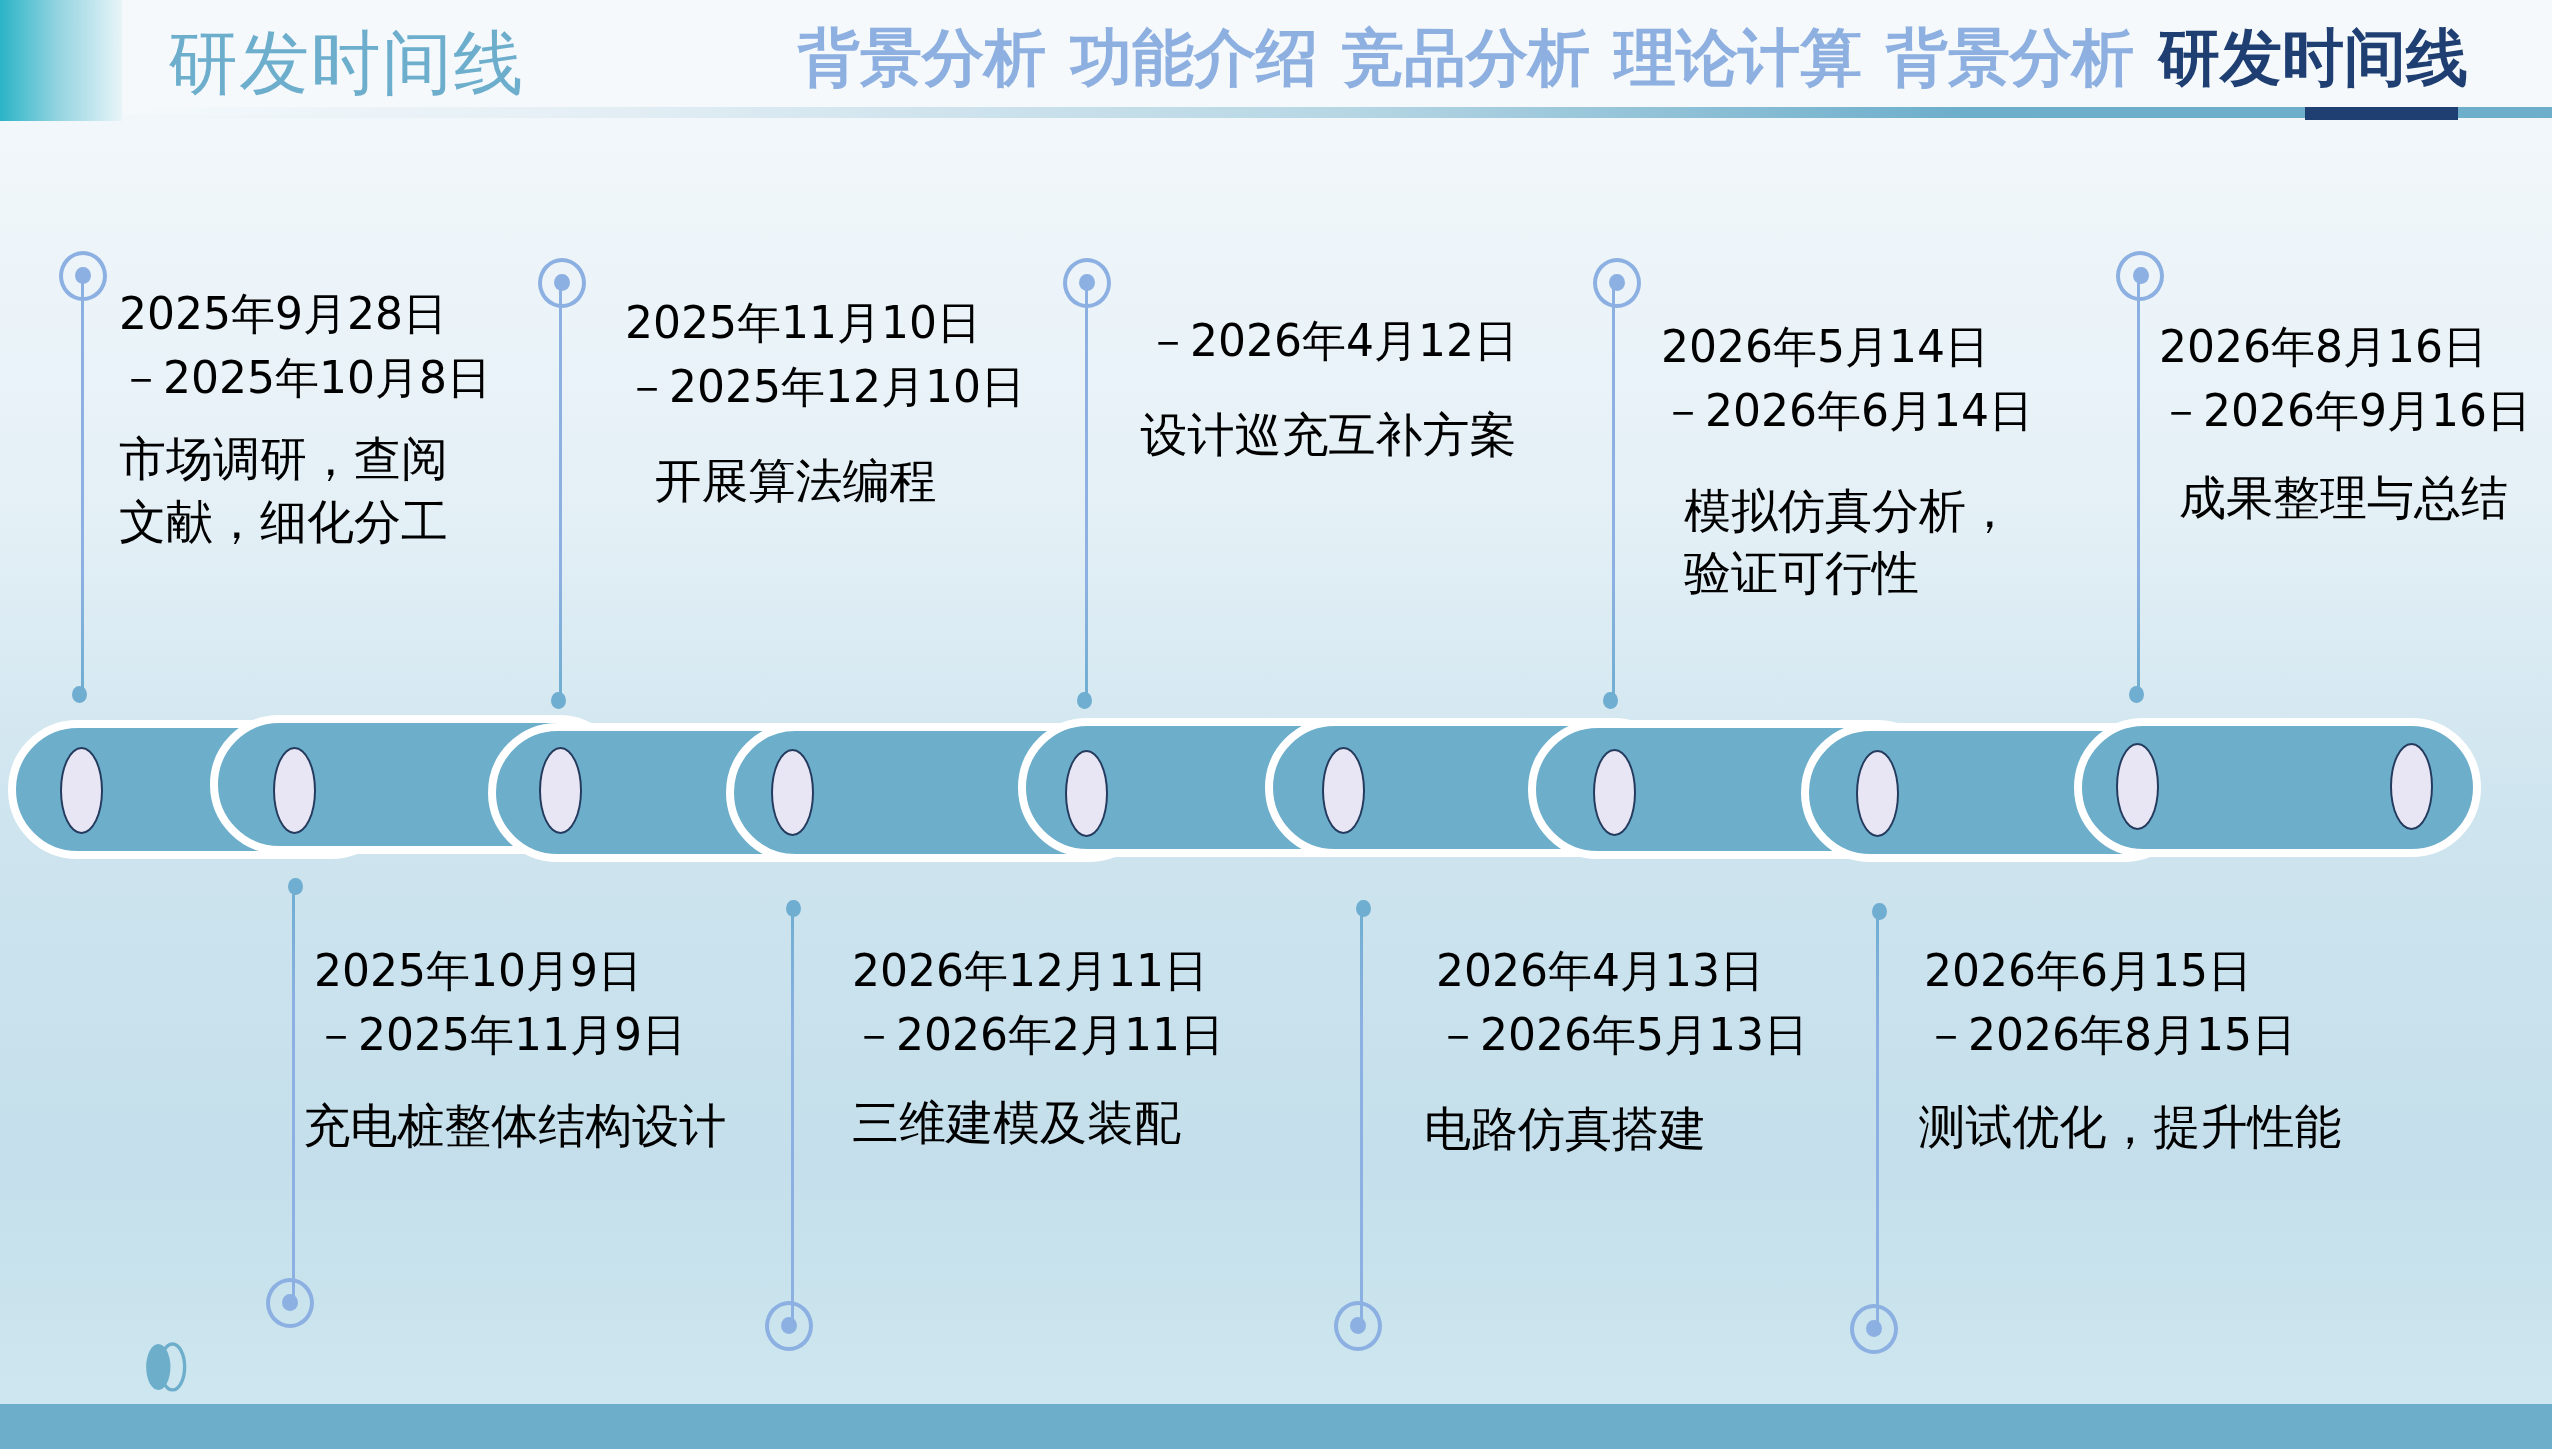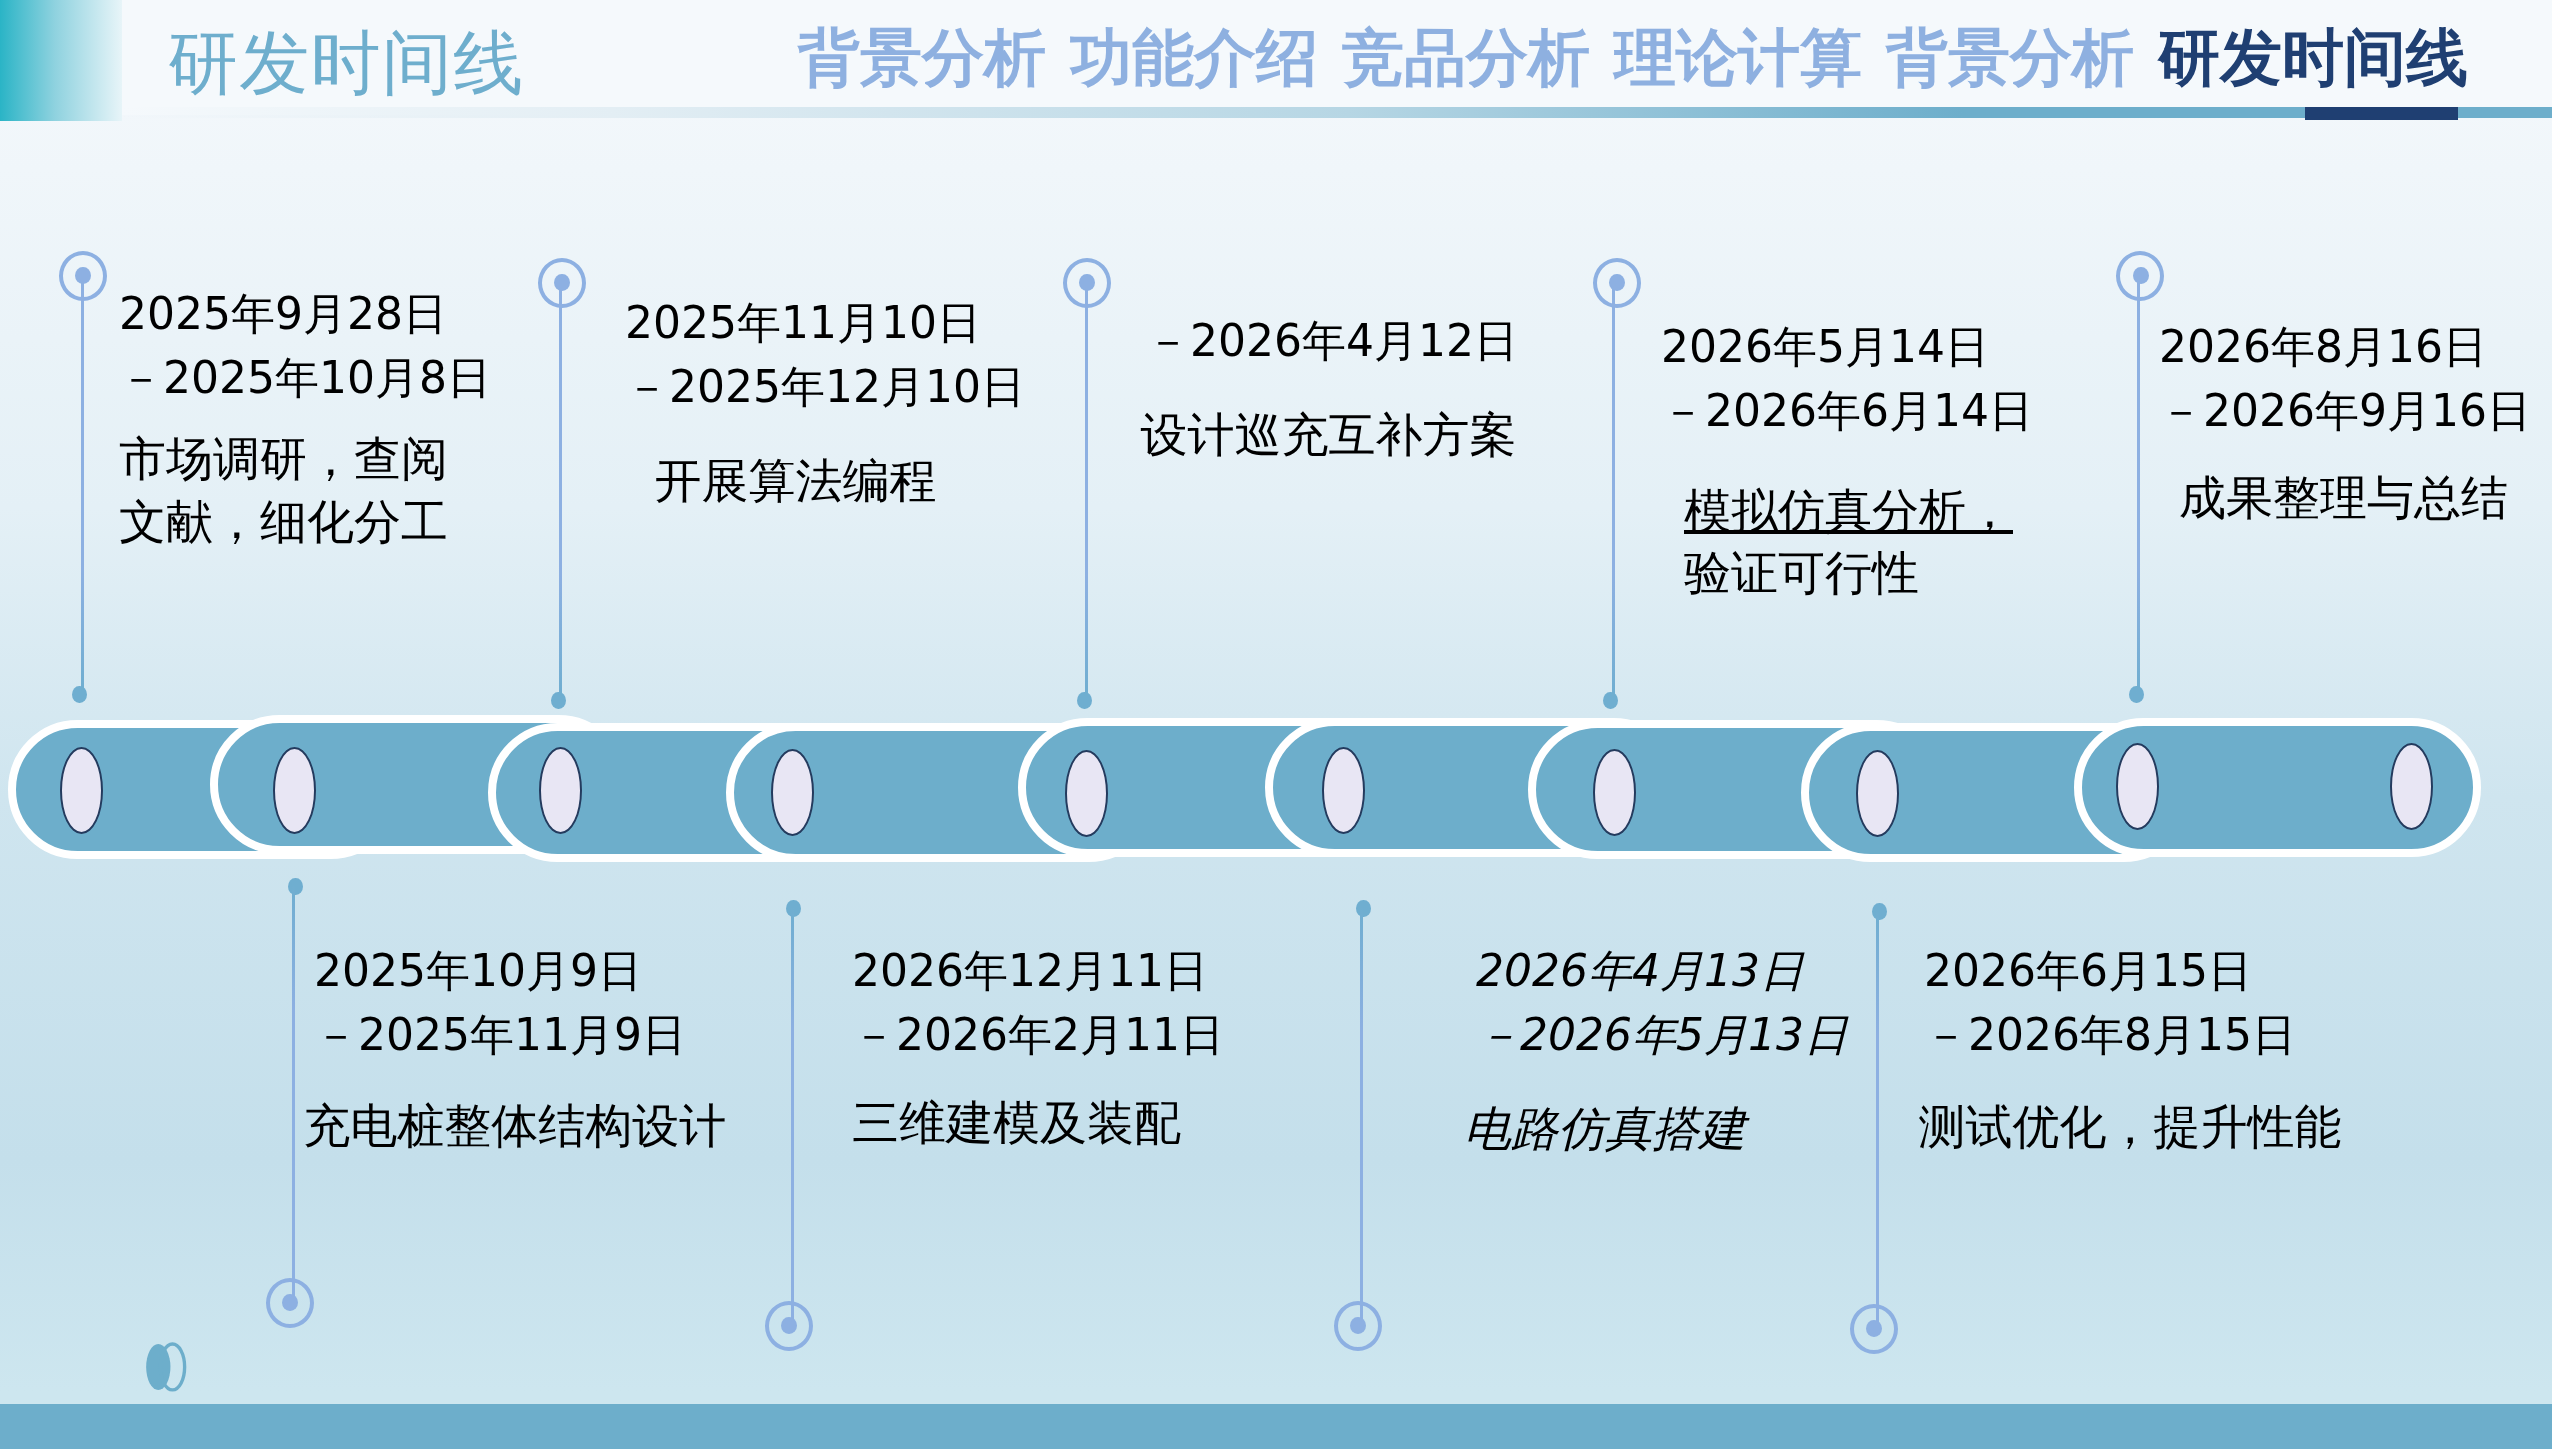--- a/index.html
+++ b/index.html
@@ -144,21 +144,21 @@
   </div>
 
   <div class="card" style="left:1146px; top:309px;">
     <span class="date">－2026年4月12日</span>
     <span class="desc" style="margin-top:29.5px; margin-left:-5.4px;">设计巡充互补方案</span>
   </div>
 
   <div class="card" style="left:1661px; top:315px;">
     <span class="date">2026年5月14日</span>
     <span class="date">－2026年6月14日</span>
-    <span class="desc" style="margin-top:36px; padding-left:23px;text-decoration:underline;">模拟仿真分析，</span>
+    <span class="desc" style="margin-top:36px; padding-left:23px;">模拟仿真分析，</span>
     <span class="desc" style="padding-left:23px;font-family:Liberation Serif, serif;">验证可行性</span>
   </div>
 
   <div class="card" style="left:2159px; top:315px;">
     <span class="date">2026年8月16日</span>
     <span class="date">－2026年9月16日</span>
     <span class="desc" style="margin-top:23px; padding-left:20px;">成果整理与总结</span>
   </div>
 
   <div class="card" style="left:314px; top:939px;">
@@ -166,21 +166,21 @@
     <span class="date">－2025年11月9日</span>
     <span class="desc" style="margin-top:27px; margin-left:-10.7px;">充电桩整体结构设计</span>
   </div>
 
   <div class="card" style="left:852px; top:939px;">
     <span class="date">2026年12月11日</span>
     <span class="date">－2026年2月11日</span>
     <span class="desc" style="margin-top:24px;">三维建模及装配</span>
   </div>
 
-  <div class="card" style="left:1476px; top:939px;font-style:italic;">
+  <div class="card" style="left:1436px; top:939px;">
     <span class="date">2026年4月13日</span>
     <span class="date">－2026年5月13日</span>
     <span class="desc" style="margin-top:29.5px; margin-left:-12px;">电路仿真搭建</span>
   </div>
 
   <div class="card" style="left:1924px; top:939px;">
     <span class="date">2026年6月15日</span>
     <span class="date">－2026年8月15日</span>
     <span class="desc" style="margin-top:28px; margin-left:-5.4px;">测试优化，提升性能</span>
   </div>

